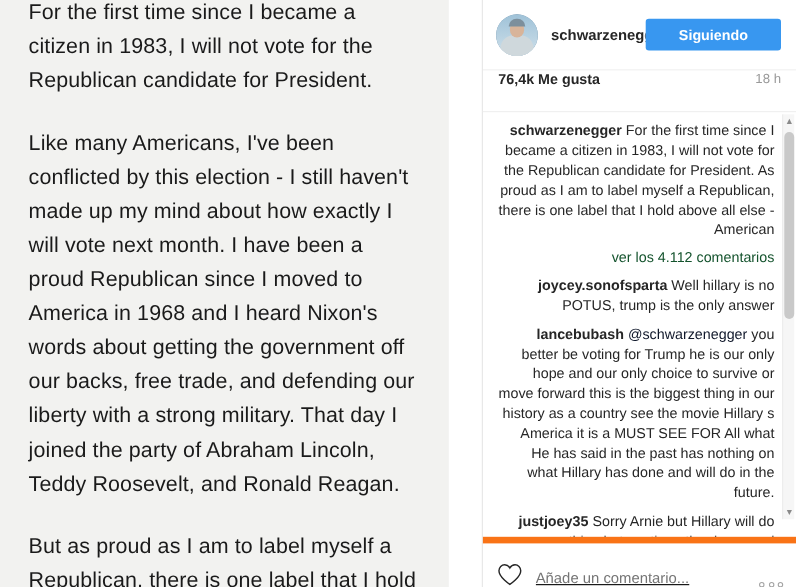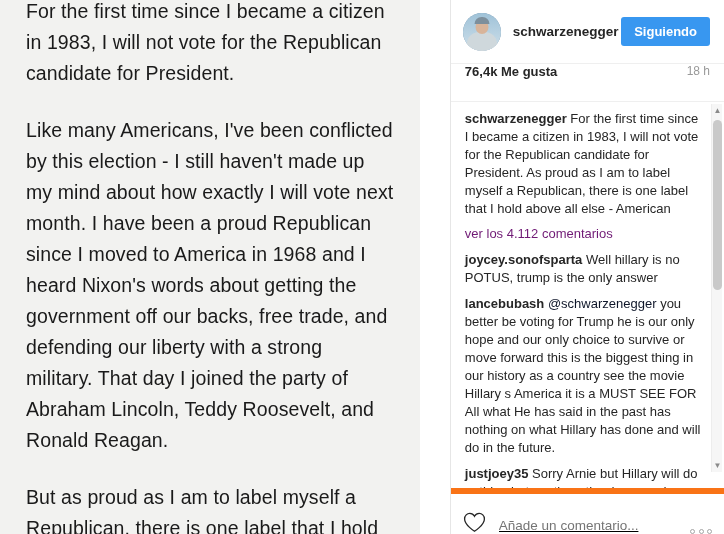--- a/index.html
+++ b/index.html
@@ -92,21 +92,21 @@
     overflow: hidden;
   }
   .follow-btn {
     flex: 0 0 auto;
     background: #3897f0;
     color: #fff;
     border: none;
     border-radius: 3px;
     font-size: 13px;
     font-weight: bold;
-    padding: 7px 13px;
+    padding: 7px 30px;
     font-family: "Liberation Sans", sans-serif;
     cursor: pointer;
   }
 
   
   .likes-row {
     flex: 0 0 38px;
     display: flex;
     padding: 0 14px 0 14px;
     border-bottom: 1px solid #efefef;
@@ -121,39 +121,40 @@
     font-size: 12px;
     color: #999999;
   }
 
   
   .comments {
     flex: 1 1 auto;
     overflow: hidden;
     padding: 8px 20px 4px 14px;
     position: relative;
+    text-align: right;
   }
   .cmt {
     font-size: 13px;
     line-height: 18px;
     color: #262626;
     margin-bottom: 8px;
     word-wrap: break-word;
   }
   .cmt .user {
     font-weight: bold;
     color: #262626;
   }
   .cmt .mention {
     color: #0f172a;
     font-weight: normal;
   }
   .view-more {
     font-size: 13px;
-    color: #701a75;
+    color: #14532d;
     margin: 4px 0 10px 0;
     cursor: pointer;
   }
 
   
   .scroll-track {
     position: absolute;
     right: 2px;
     top: 104px;
     width: 11px;

